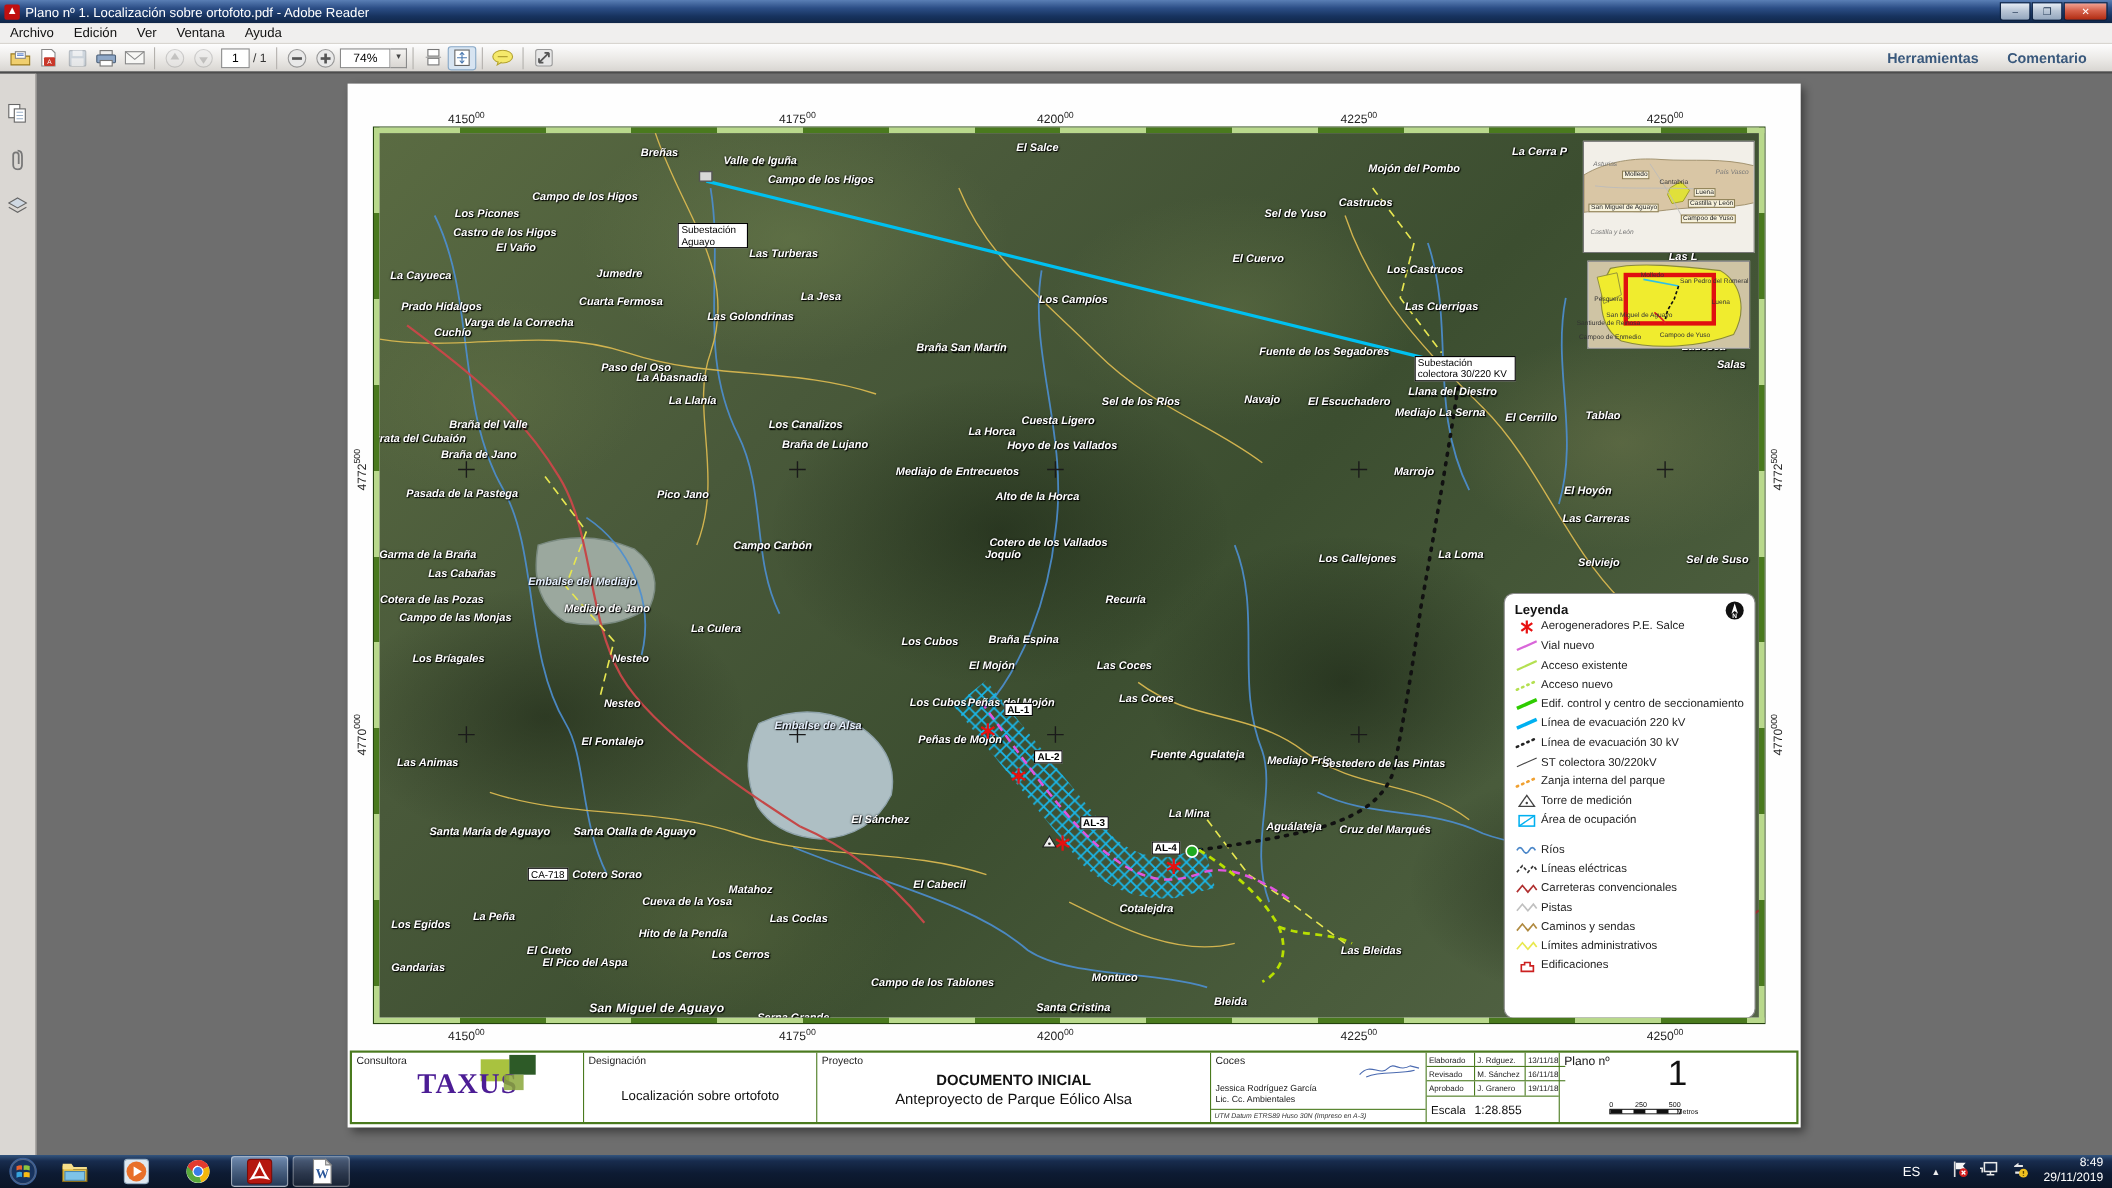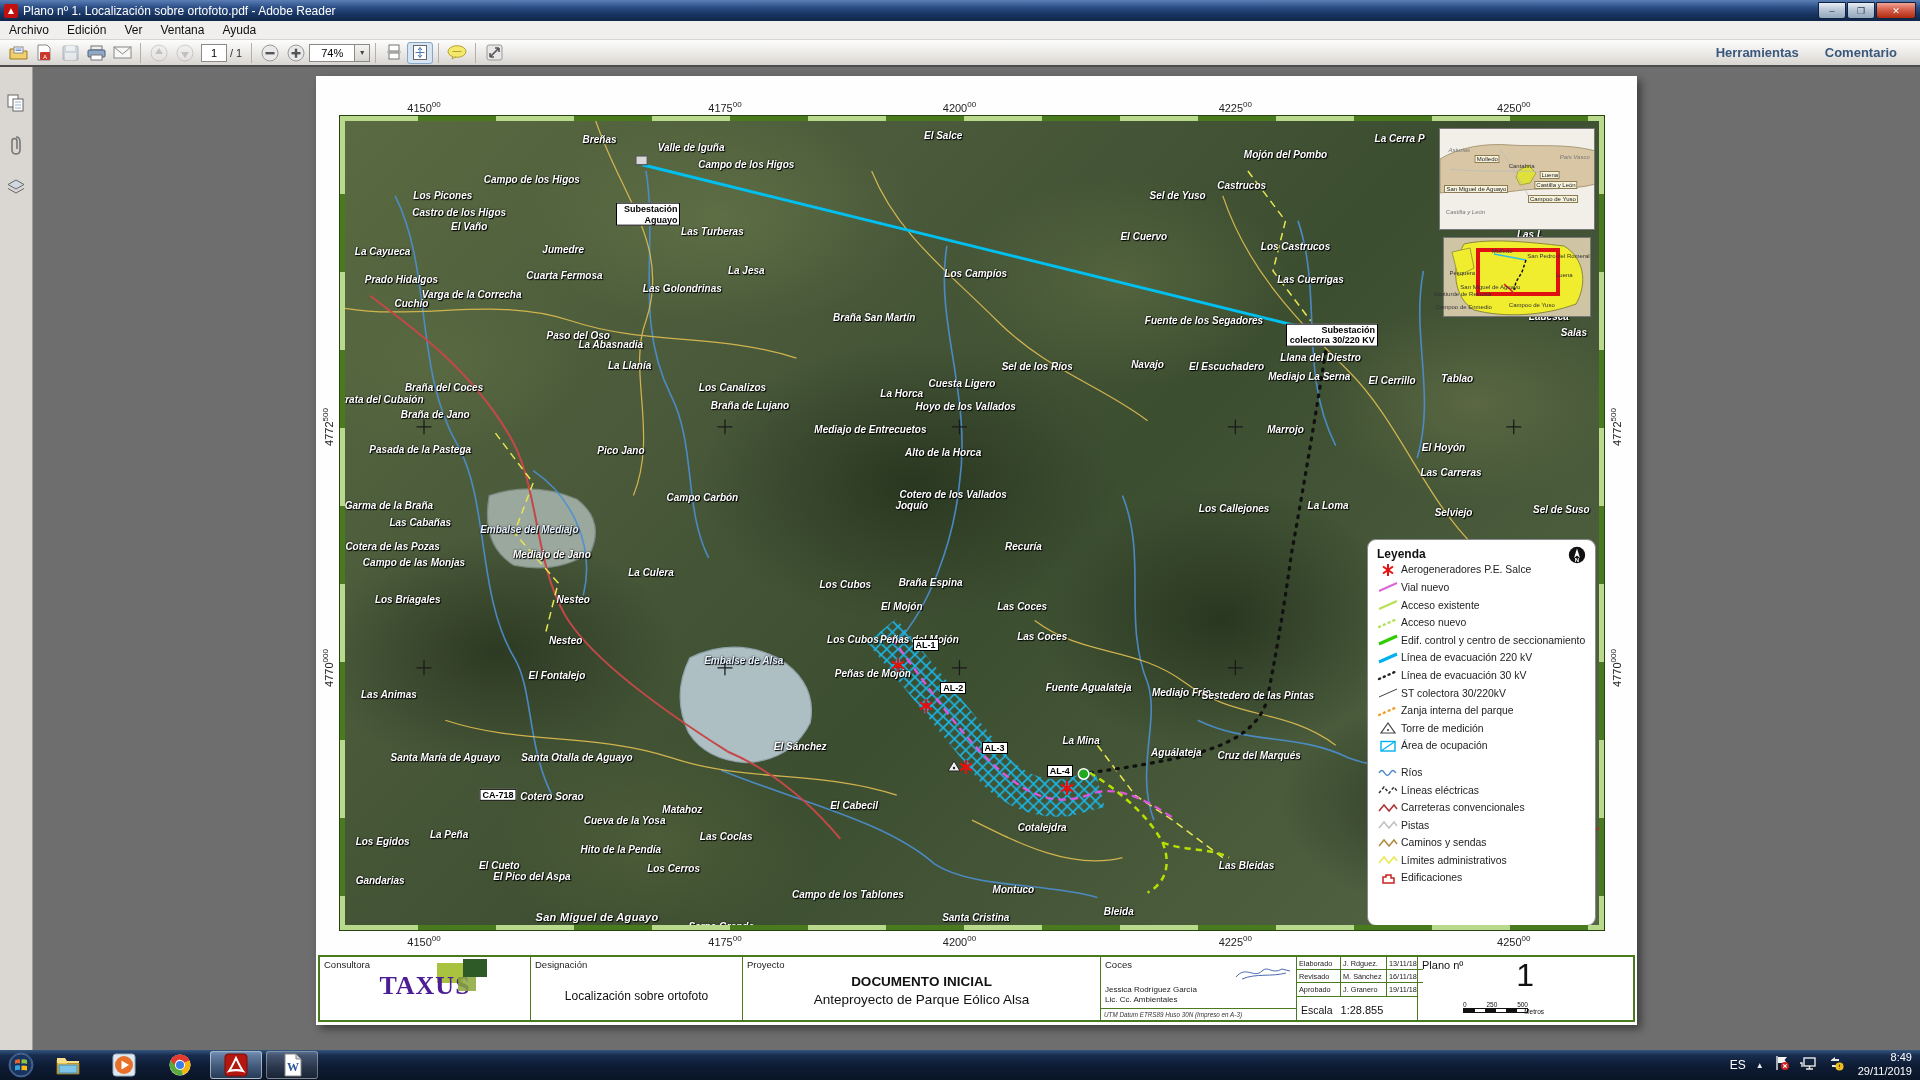--- a/index.html
+++ b/index.html
@@ -45,21 +45,21 @@
     radial-gradient(240px 150px at 62% 20%,rgba(104,120,74,.45),transparent 70%),
     radial-gradient(220px 140px at 90% 35%,rgba(116,124,80,.45),transparent 70%),
     radial-gradient(200px 130px at 8% 30%,rgba(100,116,70,.4),transparent 70%),
     radial-gradient(230px 150px at 25% 90%,rgba(96,110,66,.4),transparent 70%),
     linear-gradient(135deg,#5a6b42 0%,#49593a 30%,#3c4e30 55%,#4a5c3c 80%,#556547 100%);}
   #decor{position:absolute;inset:0;width:100%;height:100%;}
   #labels{position:absolute;inset:0;}
   .mlb{position:absolute;transform:translate(-50%,-50%);font-size:10px;font-style:italic;font-weight:bold;color:#fff;white-space:nowrap;text-shadow:0 0 2px #000,1px 1px 1px #000;}
   .mlb.w{color:#e8f2ff;}
   .mlb.town{font-size:11px;letter-spacing:.3px;}
-  .blb{position:absolute;transform:translate(-50%,-50%);font-size:9px;color:#000;background:#fff;border:1px solid #000;padding:0 2px;text-align:right;line-height:1.15;font-weight:bold;}
+  .blb{position:absolute;transform:translate(-50%,-50%);font-size:9px;color:#000;background:#fff;border:1px solid #000;padding:0 2px;text-align:left;line-height:1.15;font-weight:normal;}
   .allb{position:absolute;transform:translate(-50%,-50%);font-size:9px;font-weight:bold;color:#000;background:#fff;border:1px solid #000;padding:0 2px;}
   .marker{position:absolute;transform:translate(-50%,-50%);}
   
   .cx{position:absolute;font-size:11px;color:#222;transform:translateX(-50%);white-space:nowrap;}
   .cy{position:absolute;font-size:11px;color:#222;transform:translate(-50%,-50%) rotate(-90deg);white-space:nowrap;}
   .cx sup,.cy sup{font-size:8px;}
   
   #legend{position:absolute;left:81.5%;top:52%;width:229px;height:387px;background:#fff;border:1px solid #8a8a8a;border-radius:9px;padding:7px 9px 4px 9px;}
   #legend-title{font-size:12px;font-weight:bold;color:#111;}
   #north{position:absolute;right:9px;top:6px;}
@@ -376,21 +376,21 @@
               <span class="mlb" style="left: 49.2%; top: 32.6%;">Cuesta Ligero</span>
               <span class="mlb" style="left: 49.5%; top: 35.5%;">Hoyo de los Vallados</span>
               <span class="mlb" style="left: 55.2%; top: 30.5%;">Sel de los Ríos</span>
               <span class="mlb" style="left: 64%; top: 30.2%;">Navajo</span>
               <span class="mlb" style="left: 70.3%; top: 30.5%;">El Escuchadero</span>
               <span class="mlb" style="left: 76.9%; top: 31.7%;">Mediajo La Serna</span>
               <span class="mlb" style="left: 77.8%; top: 29.4%;">Llana del Diestro</span>
               <span class="mlb" style="left: 83.5%; top: 32.2%;">El Cerrillo</span>
               <span class="mlb" style="left: 88.7%; top: 32%;">Tablao</span>
               <span class="mlb" style="left: 2.5%; top: 34.6%;">Serrata del Cubaión</span>
-              <span class="mlb" style="left: 7.9%; top: 33.1%;">Braña del Coces</span>
+              <span class="mlb" style="left: 7.9%; top: 33.1%;">Braña del Valle</span>
               <span class="mlb" style="left: 7.2%; top: 36.4%;">Braña de Jano</span>
               <span class="mlb" style="left: 41.9%; top: 38.3%;">Mediajo de Entrecuetos</span>
               <span class="mlb" style="left: 6%; top: 40.8%;">Pasada de la Pastega</span>
               <span class="mlb" style="left: 22%; top: 40.9%;">Pico Jano</span>
               <span class="mlb" style="left: 47.7%; top: 41.2%;">Alto de la Horca</span>
               <span class="mlb" style="left: 75%; top: 38.3%;">Marrojo</span>
               <span class="mlb" style="left: 87.6%; top: 40.5%;">El Hoyón</span>
               <span class="mlb" style="left: 88.2%; top: 43.6%;">Las Carreras</span>
               <span class="mlb" style="left: 3.5%; top: 47.8%;">Garma de la Braña</span>
               <span class="mlb" style="left: 28.5%; top: 46.8%;">Campo Carbón</span>

